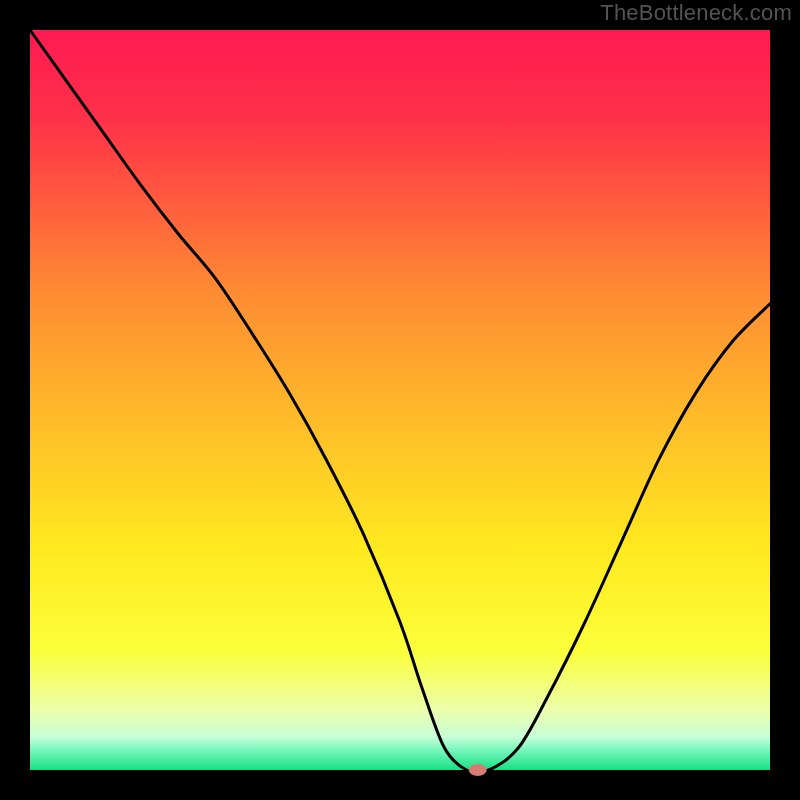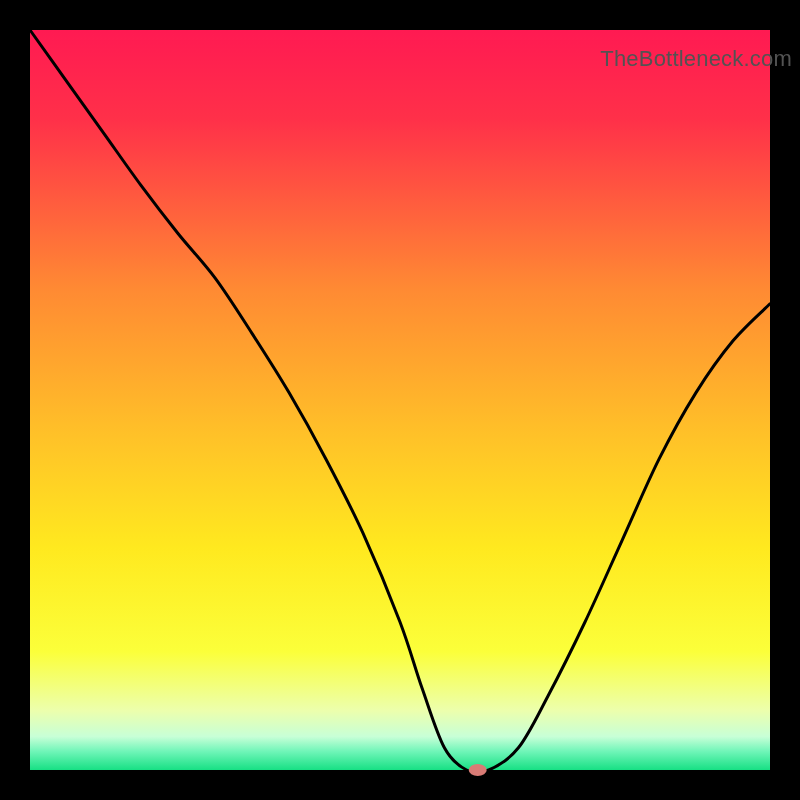--- a/index.html
+++ b/index.html
@@ -16,21 +16,20 @@
     height: 800px;
   }
   .attribution {
     position: absolute;
     top: 0px;
     right: 8px;
     font-family: Arial, Helvetica, sans-serif;
     font-size: 22px;
     color: #535353;
     letter-spacing: 0.2px;
-    margin-top: 46px;
   }
   svg.plot {
     position: absolute;
     top: 0;
     left: 0;
   }
 </style>
 </head>
 <body>
 

